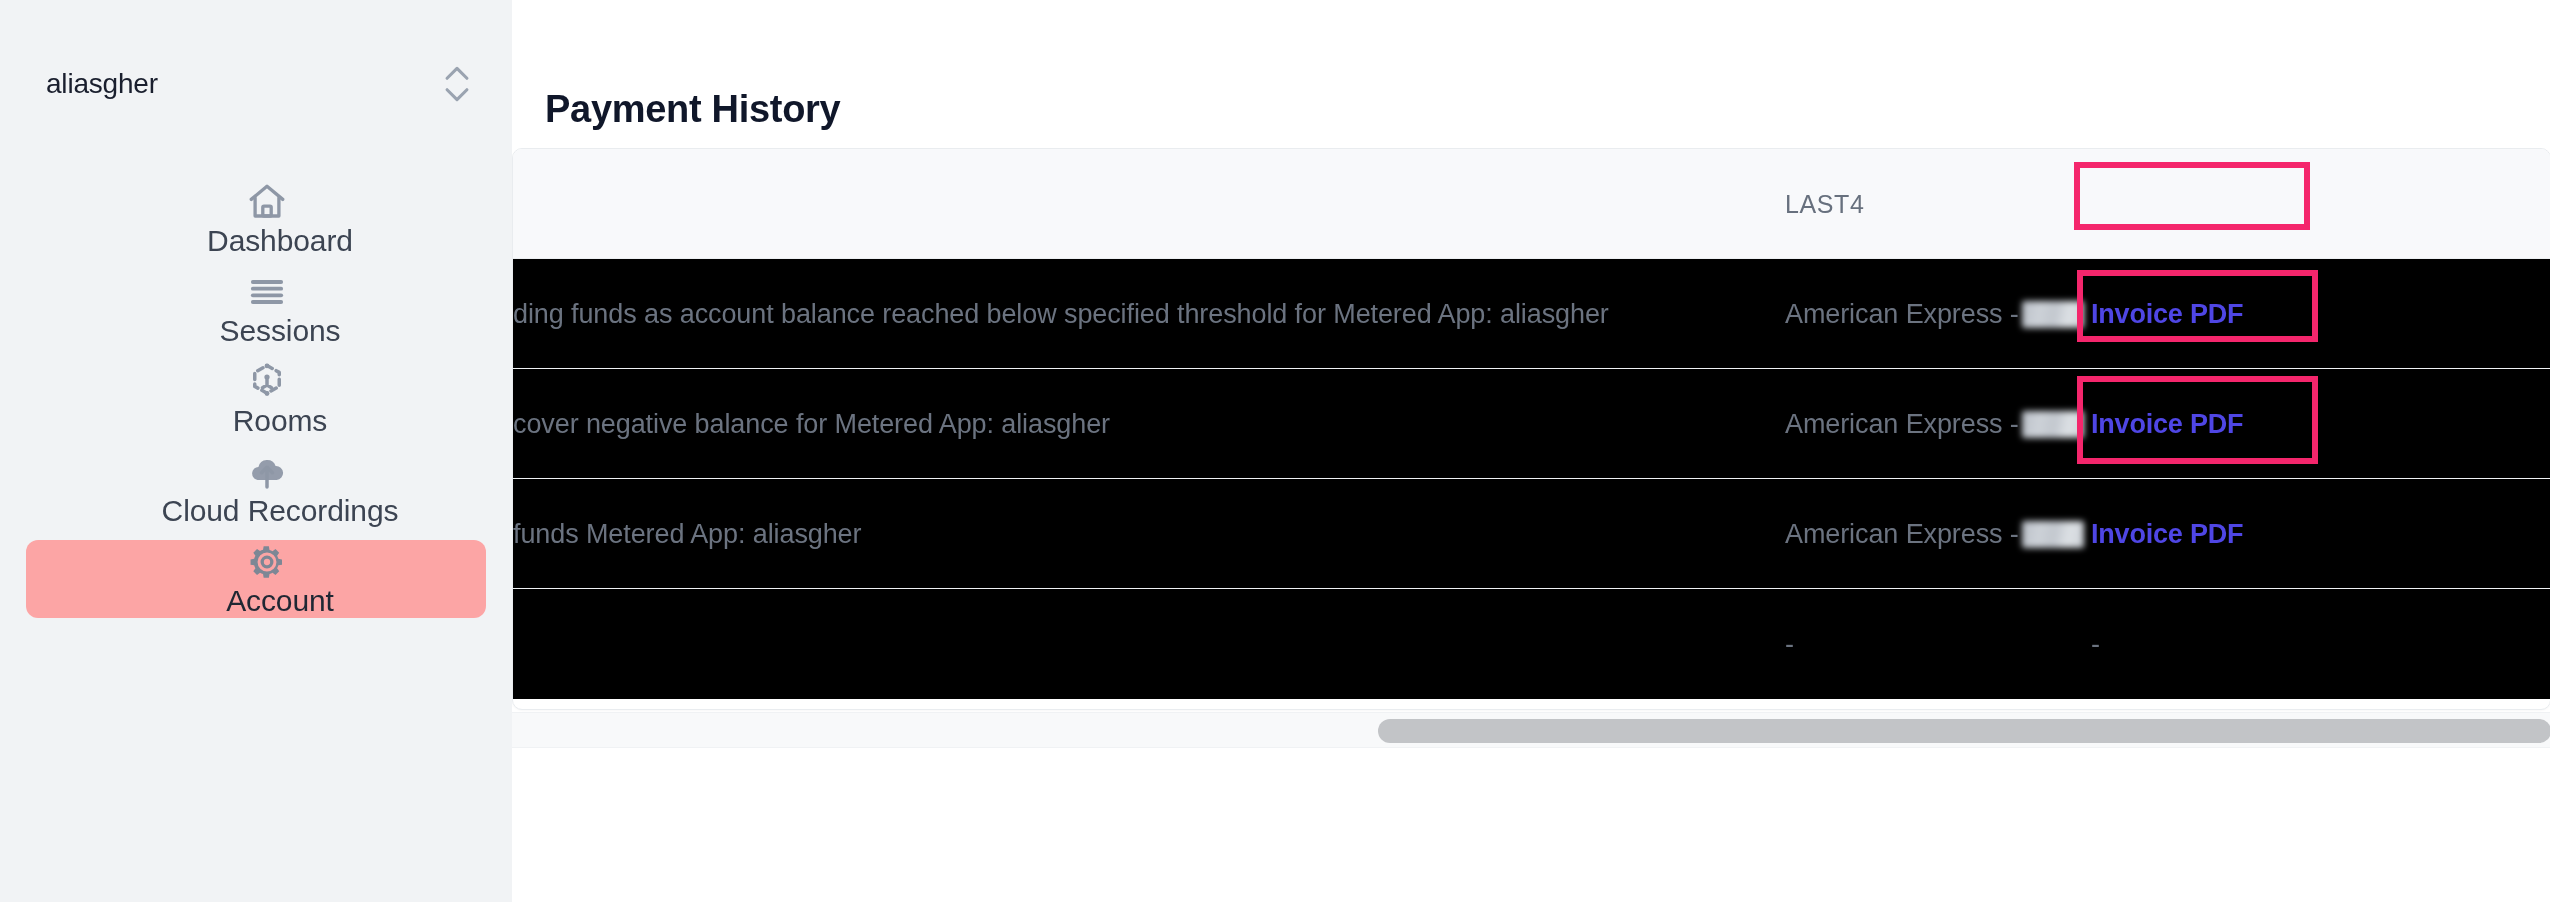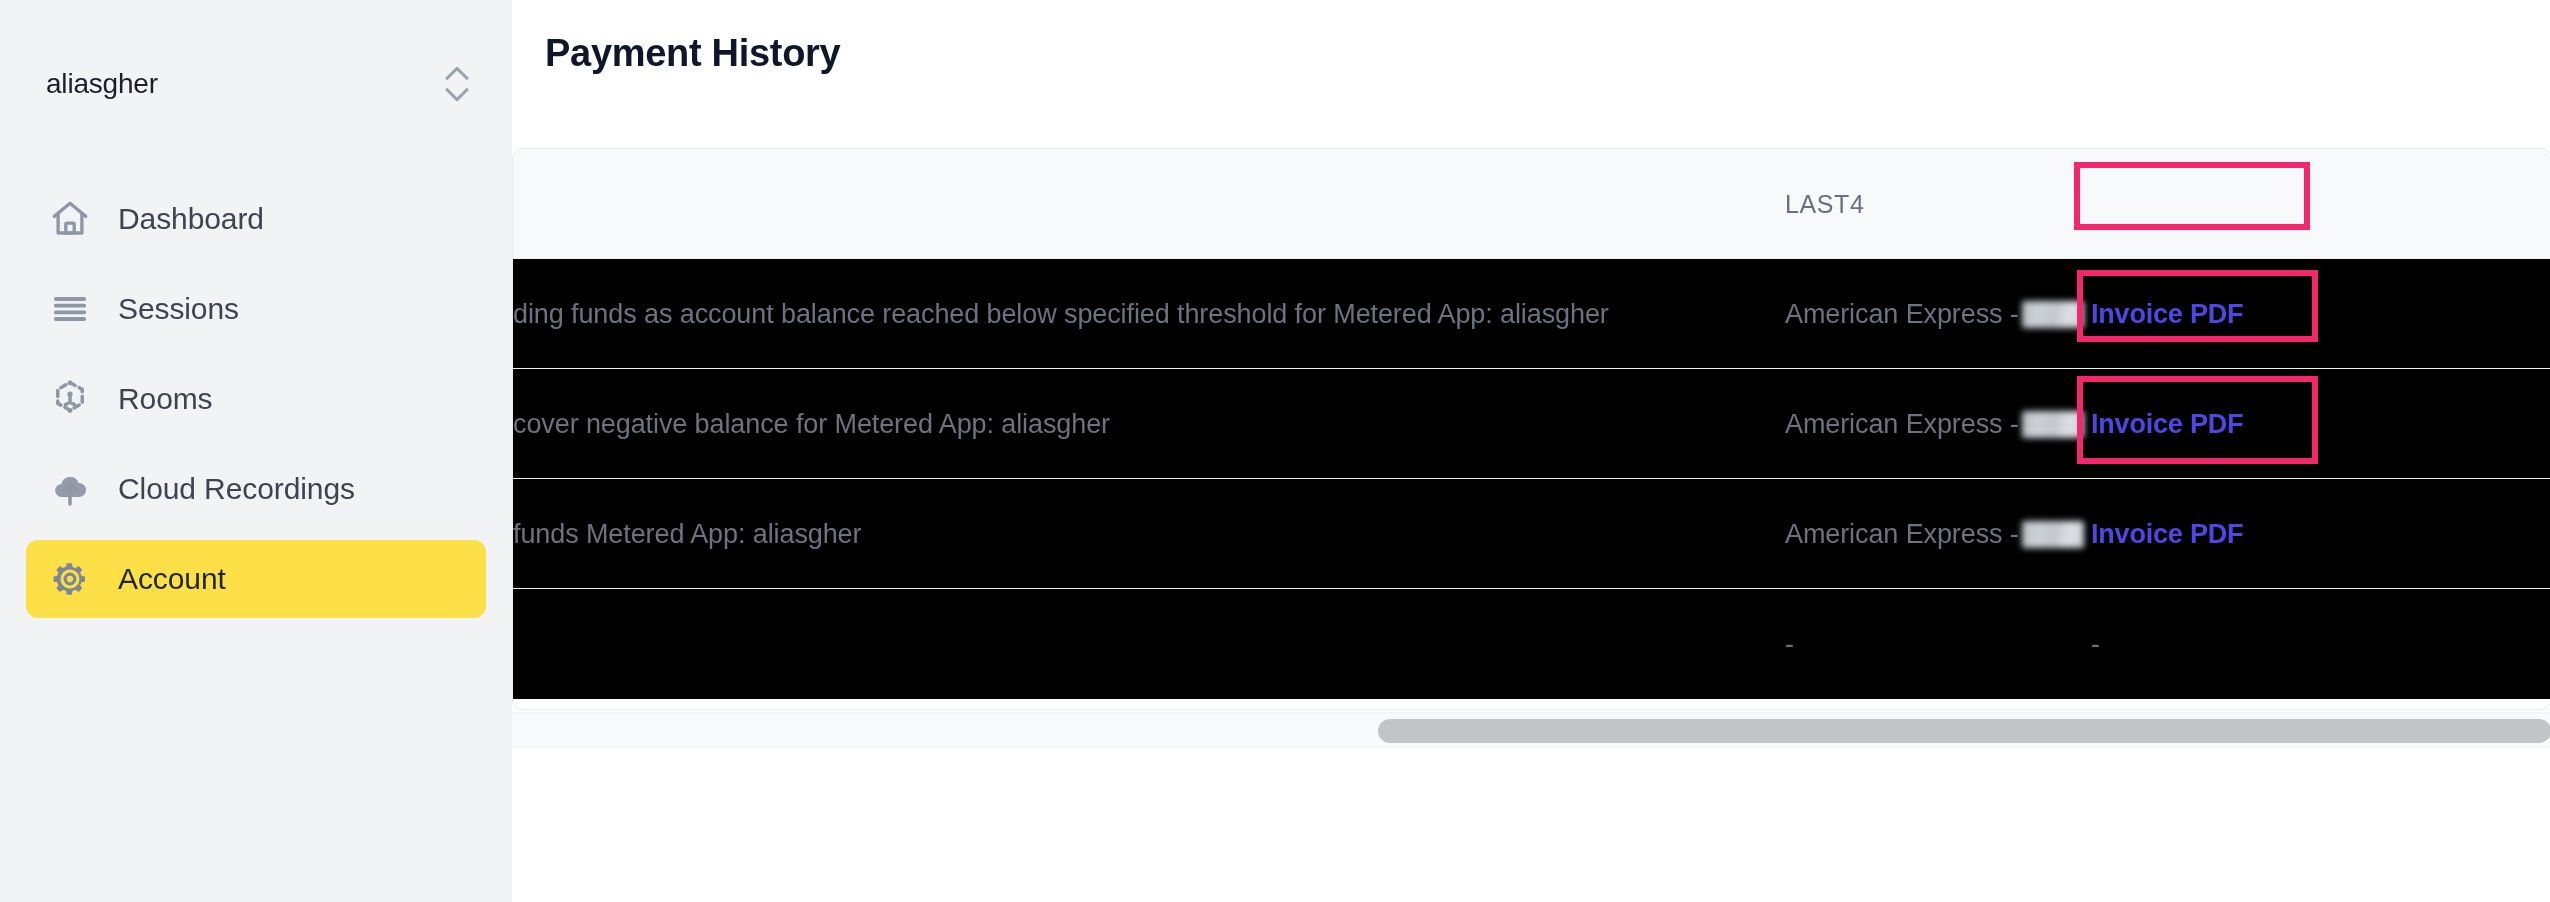--- a/index.html
+++ b/index.html
@@ -40,22 +40,23 @@
   .chev-dn { bottom: 2px; }
 
   .nav { margin-top: 74px; padding: 0 26px; }
   .nav-item {
     display: flex; align-items: center;
     height: 78px;
     padding-left: 22px;
     border-radius: 12px;
     cursor: pointer;
     margin-bottom: 12px;
-  }
-  .nav-item.active { background: #fde047; text-align: center; }
+    flex-direction: column;
+  }
+  .nav-item.active { background: #fca5a5; text-align: center; }
   .nav-ico {
     width: 44px; height: 44px; flex: 0 0 44px;
     display: flex; align-items: center; justify-content: center;
     color: #8e97a6;
   }
   .nav-label {
     margin-left: 26px;
     font-size: 30px; color: #3c4452; font-weight: 400;
     letter-spacing: -0.1px;
     white-space: nowrap;
@@ -65,21 +66,21 @@
 
   
   .main {
     flex: 1 1 auto; position: relative;
     background: #ffffff; height: 902px;
     overflow: hidden;
   }
   .page-title {
     font-size: 38px; font-weight: 700; color: #10172a;
     letter-spacing: -0.3px;
-    padding: 32px 0 0 33px;
+    padding: 88px 0 0 33px;
   }
 
   .table-card {
     position: absolute;
     left: 0; right: -1px;
     top: 148px;
     height: 562px;
     background: #ffffff;
     border: 1px solid #e9ecef;
     border-radius: 10px;

